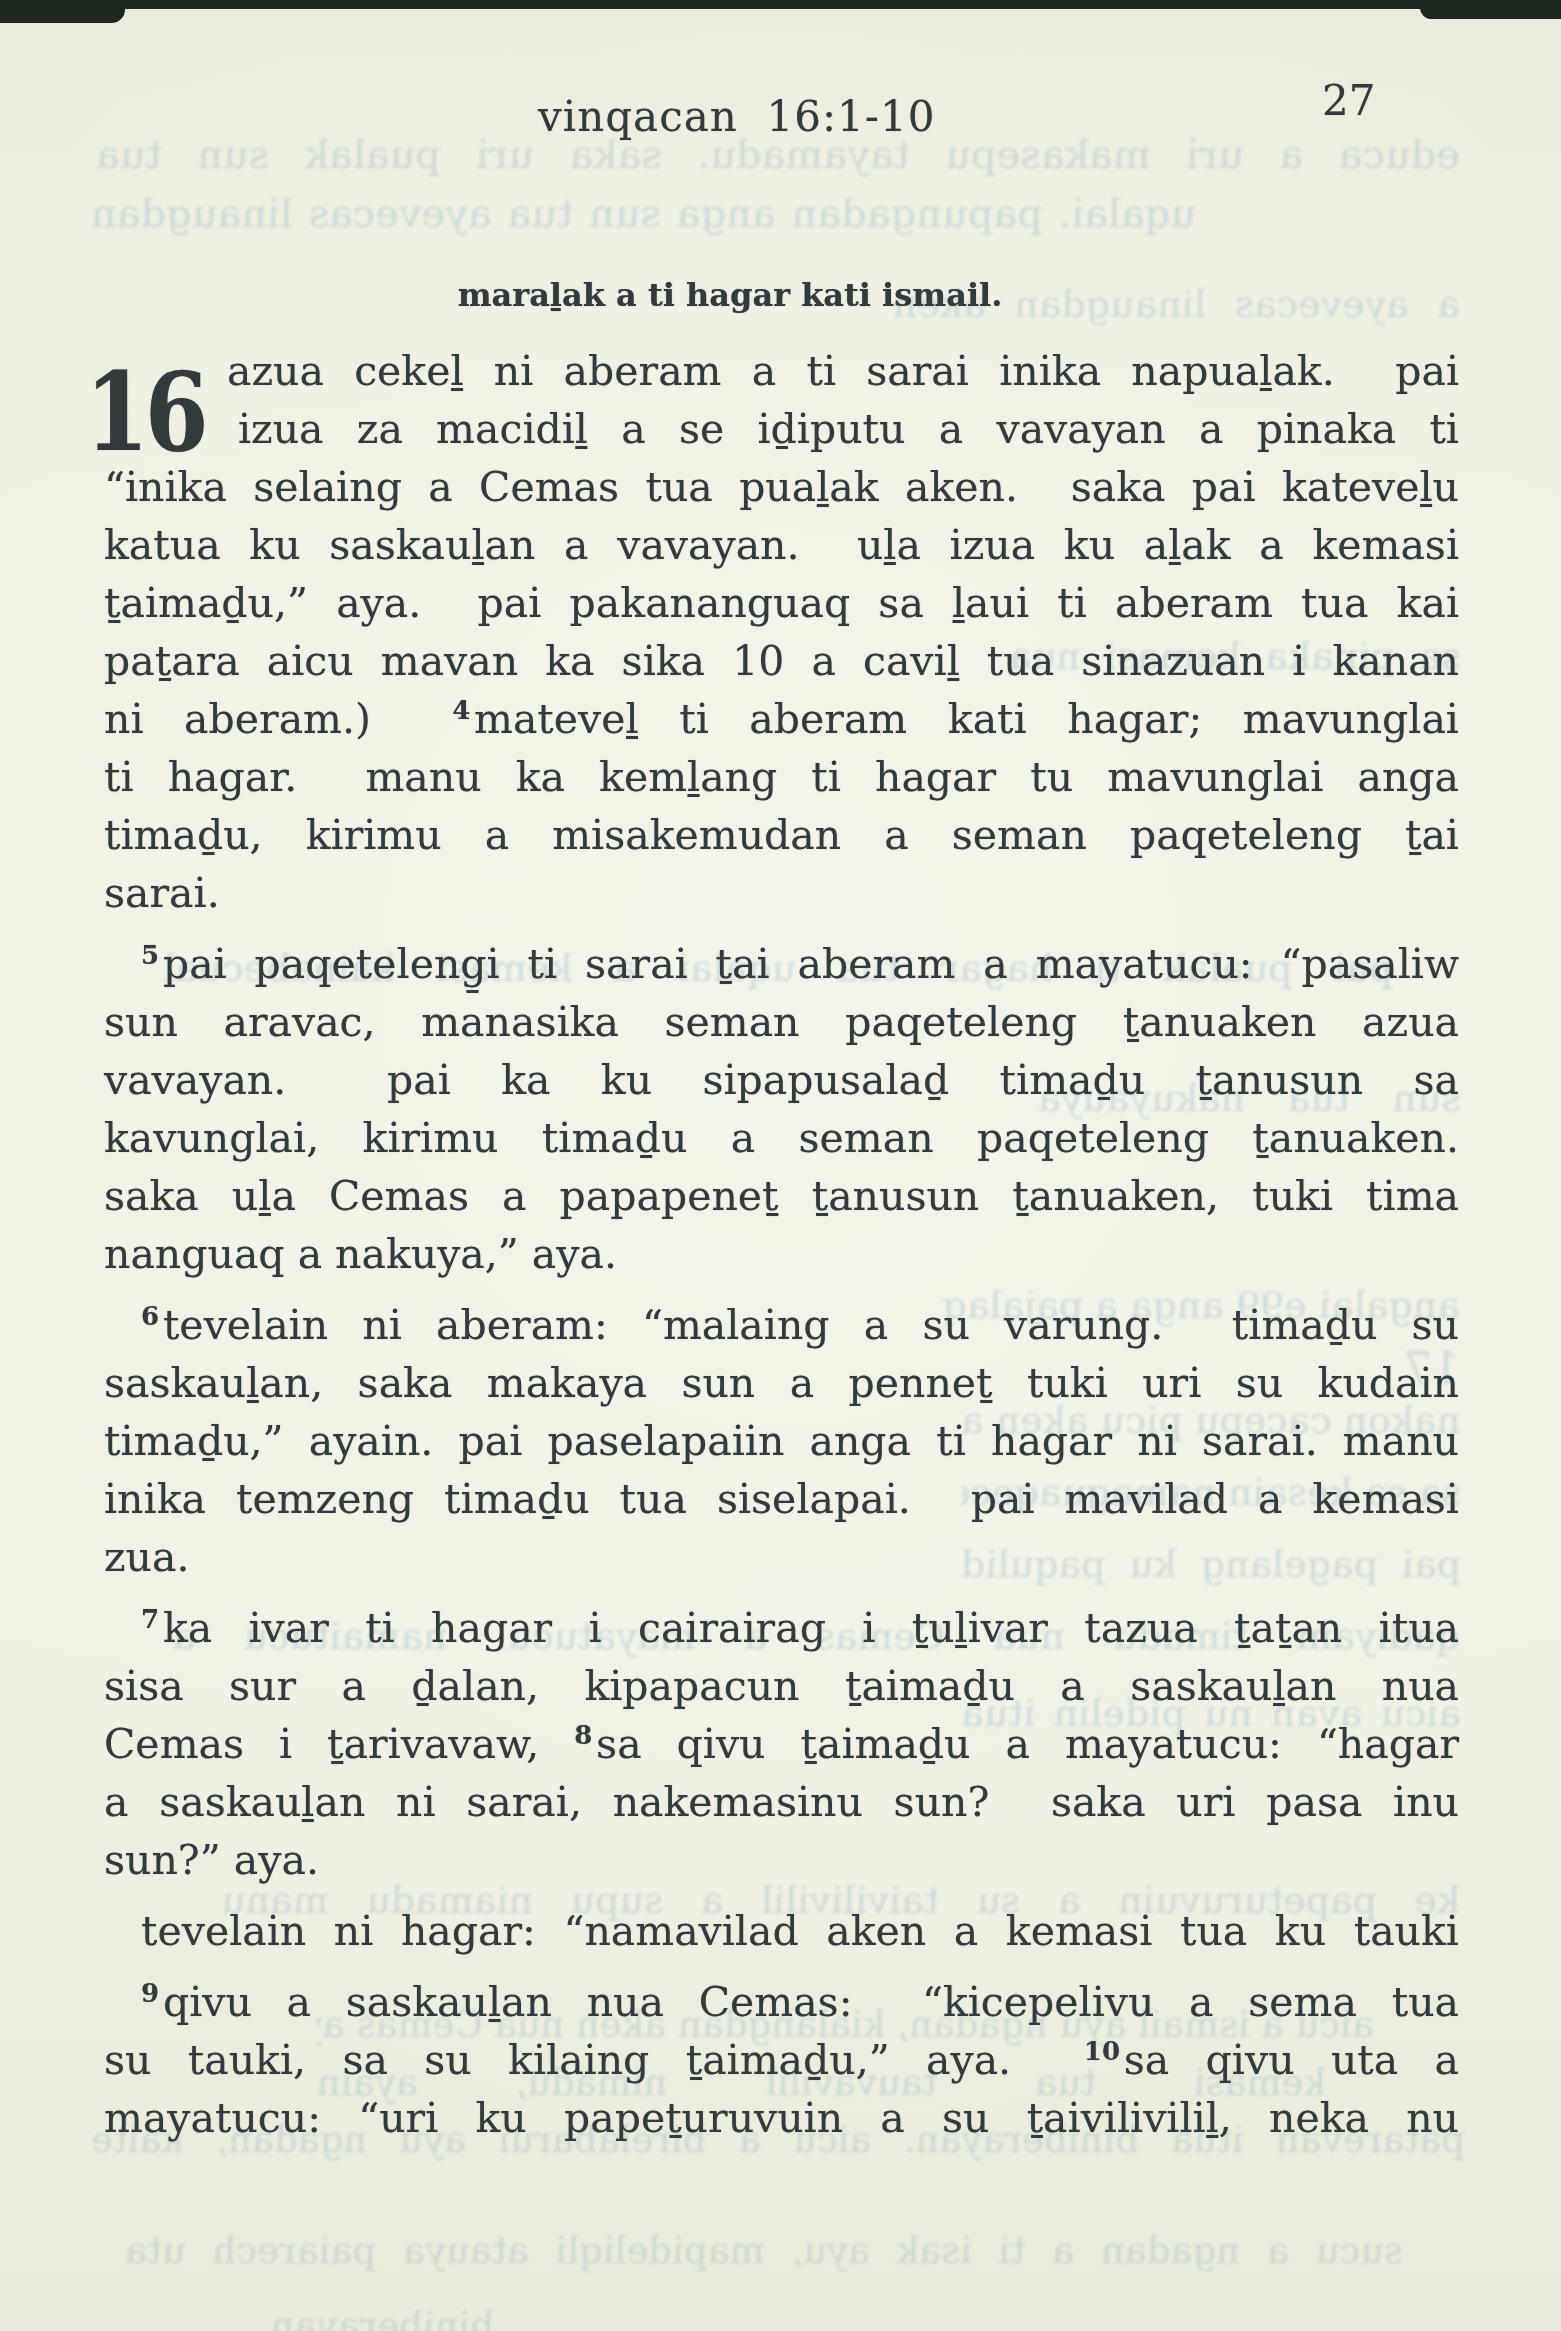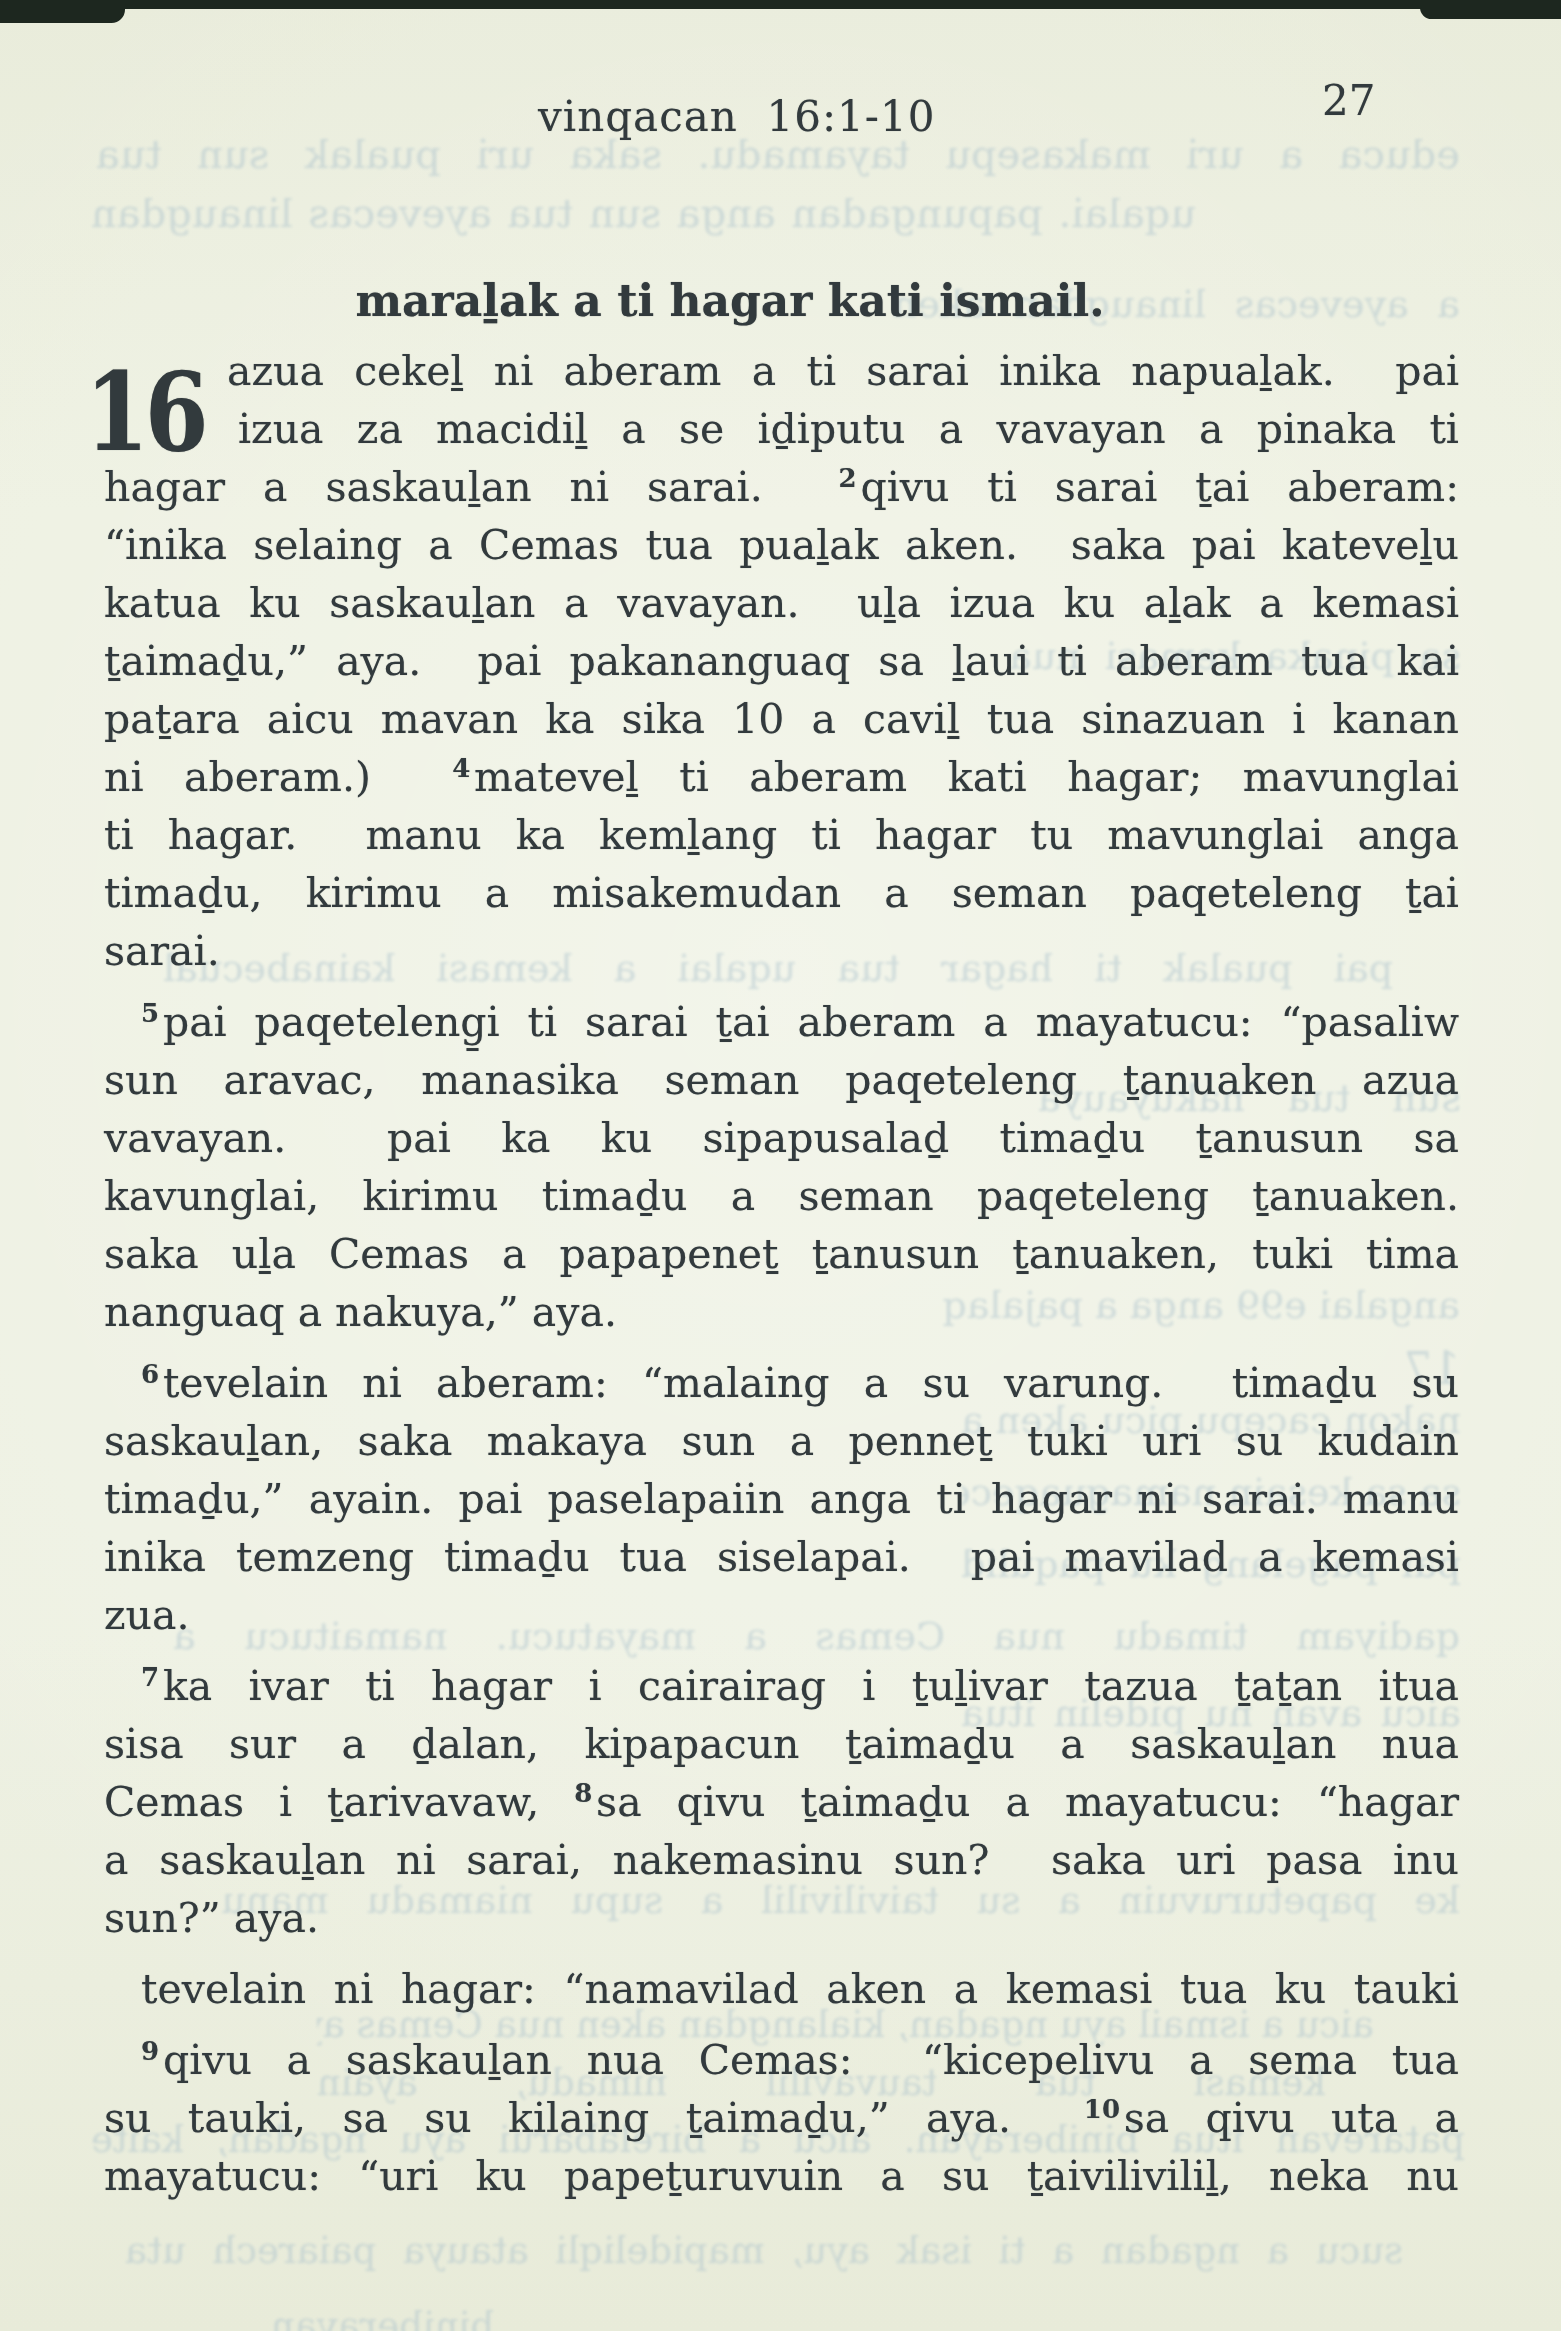--- a/index.html
+++ b/index.html
@@ -31,22 +31,22 @@
     overflow:hidden;
     pointer-events:none;
   }
 
   .running-header{position:absolute;left:538px;top:92px;font-size:42px;letter-spacing:1px;
     text-shadow:0 0 1px rgba(50,58,61,.4);}
   .page-number{position:absolute;left:1322px;top:76px;font-size:42px;
     text-shadow:0 0 1px rgba(50,58,61,.4);}
 
   .section-heading{
-    position:absolute;left:91px;top:272px;width:1278px;
-    text-align:center;font-weight:700;font-size:44px;line-height:58px;
+    position:absolute;left:91px;top:266px;width:1278px;
+    text-align:center;font-weight:700;font-size:32px;line-height:58px;
     text-shadow:0 0 1px rgba(40,46,50,.5);
   }
 
   #text-body{position:absolute;left:91px;top:329px;width:1381px;}
   .drop-cap{
     position:absolute;left:-5.8px;top:29px;
     font-weight:700;font-size:108px;line-height:1;letter-spacing:-4.8px;
     transform:scaleX(.85);transform-origin:left top;
     text-shadow:0 0 1px rgba(40,46,50,.55);
   }
@@ -96,21 +96,20 @@
   <div class="running-header">vinqacan&nbsp; 16:1-10</div>
   <div class="page-number">27</div>
 
   <div class="section-heading">maraḻak a ti hagar kati ismail.</div>
 
   <div id="text-body">
       <div class="para">
         <div class="drop-cap">16</div>
         <div class="tline" style="padding-left: 123px;"><span>azua cekeḻ ni </span><span class="b">aberam</span><span> a ti </span><span class="b">sarai</span><span> inika napuaḻak.&nbsp; pai</span></div>
         <div class="tline" style="padding-left: 134px;"><span>izua za macidiḻ a se </span><span class="b">iḏiputu</span><span> a vavayan a pinaka ti</span></div>
-        <div class="tline"><span class="b">hagar</span><span> a saskauḻan ni </span><span class="b">sarai</span><span>.&nbsp; </span><span class="v">2</span><span>qivu ti </span><span class="b">sarai</span><span> ṯai </span><span class="b">aberam</span><span>:</span></div>
         <div class="tline"><span>“inika selaing a </span><span class="b">Cemas</span><span> tua puaḻak aken.&nbsp; saka pai kateveḻu</span></div>
         <div class="tline"><span>katua ku saskauḻan a vavayan.&nbsp; uḻa izua ku aḻak a kemasi</span></div>
         <div class="tline"><span>ṯaimaḏu,” aya.&nbsp; pai pakananguaq sa ḻaui ti </span><span class="b">aberam</span><span> tua kai</span></div>
         <div class="tline"><span>paṯara aicu mavan ka sika 10 a caviḻ tua sinazuan i </span><span class="b">kanan</span></div>
         <div class="tline"><span>ni </span><span class="b">aberam</span><span>.)&nbsp; </span><span class="v">4</span><span>mateveḻ ti </span><span class="b">aberam</span><span> kati </span><span class="b">hagar</span><span>; mavunglai</span></div>
         <div class="tline"><span>ti </span><span class="b">hagar</span><span>.&nbsp; manu ka kemḻang ti </span><span class="b">hagar</span><span> tu mavunglai anga</span></div>
         <div class="tline"><span>timaḏu, kirimu a misakemudan a seman paqeteleng ṯai</span></div>
         <div class="tline last"><span class="b">sarai</span><span>.</span></div>
       </div>
       <div class="para">

